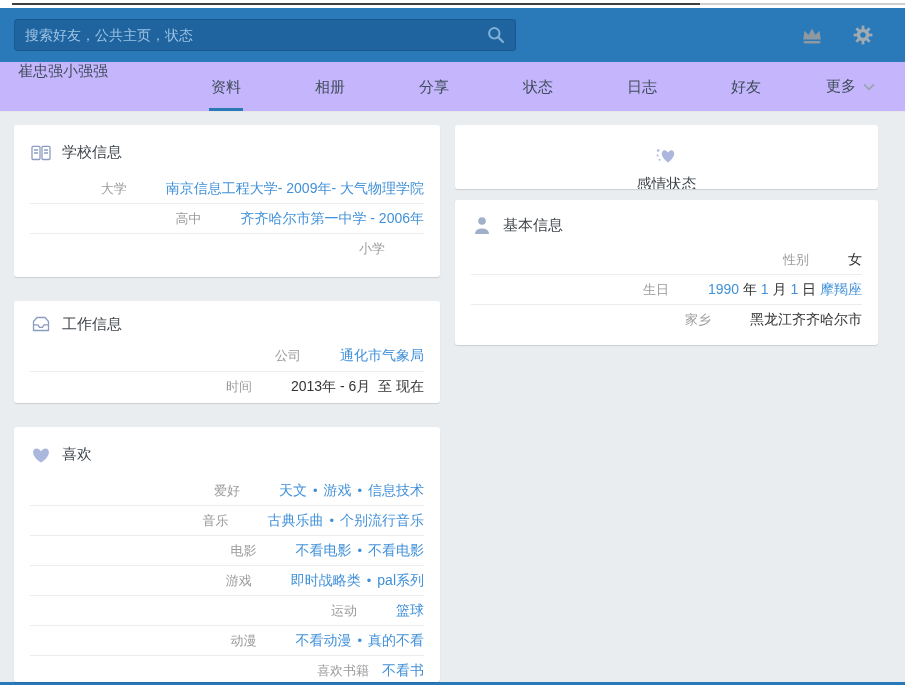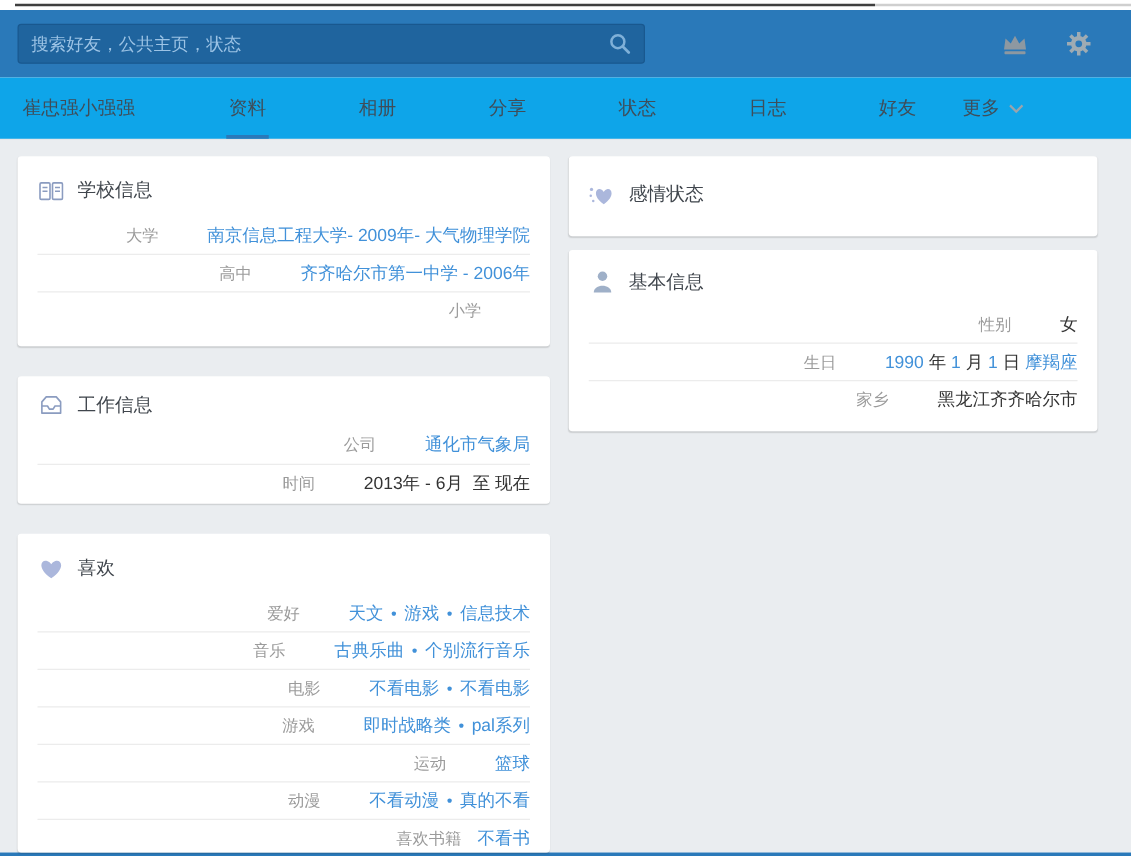--- a/index.html
+++ b/index.html
@@ -18,41 +18,41 @@
   .search-icon { display:flex; align-items:center; cursor:pointer; }
   .user-block { display:flex; align-items:center; margin-left:21px; cursor:pointer; }
   .avatar { width:38px; height:38px; background:#e3eaf0; border-radius:2px; display:flex; align-items:flex-end; justify-content:center; overflow:hidden; }
   .user-meta { margin-left:9px; }
   .user-name { color:#ffffff; font-weight:bold; font-size:14px; line-height:16px; }
   .user-status { color:#a9cce9; font-size:13px; line-height:15px; margin-top:2px; }
   .header-right { margin-left:auto; display:flex; align-items:center; gap:30px; padding-right:18px; }
   .header-icon { cursor:pointer; display:flex; align-items:center; }
 
   
-  .nav { height:50px; background:#0ea5e9; border-bottom:1px solid #e4e7ea; display:flex; align-items:center; padding-left:18px; }
+  .nav { height:50px; background:#c4b5fd; border-bottom:1px solid #e4e7ea; display:flex; padding-left:18px;gap:28px; }
   .profile-name { font-size:15px; color:#3f4d59; margin-right:38px; cursor:pointer; }
   .nav-tabs { display:flex; height:100%; }
   .nav-tab { font-size:15px; color:#3f4d59; margin-right:37px; height:49px; line-height:49px; position:relative; cursor:pointer; white-space:nowrap;margin-left:37px; }
   .nav-tab.active::after { content:''; position:absolute; left:-2px; right:-2px; bottom:0; height:3px; background:#2a79b9; }
   .nav-more { display:flex; align-items:center; gap:7px; font-size:15px; color:#3f4d59; cursor:pointer; }
 
   
   .content { background:#eaedf0; height:570px; padding:13px 27px 0 14px; display:flex; gap:15px; }
   .col-left { width:426px; display:flex; flex-direction:column; gap:24px;border-radius:22px; }
   .col-right { width:423px; display:flex; flex-direction:column; gap:11px; }
   .card { background:#fff; border-radius:3px; box-shadow:0 1px 1px rgba(0,0,0,0.13); padding:0 16px; overflow:hidden; }
   .card-school { height:157px; }
   .card-work { height:106px; }
   .card-likes { height:264px; }
   .card-relationship { height:64px; }
   .card-basic { height:145px; }
   .card-header { display:flex; align-items:center; gap:11px; padding:18px 0 12px; }
   .card-work .card-header { padding:14px 0 8px; }
   .card-basic .card-header { padding:16px 0 10px; }
-  .card-relationship .card-header { padding:21px 0; }
+  .card-relationship .card-header { padding:21px 0;flex-direction:column; }
   .card-title { font-size:15px; color:#40464d; }
   .card-icon { display:flex; align-items:center; width:21px; justify-content:center; }
 
   .info-row { display:flex; align-items:center; height:30px; border-bottom:1px solid #ececec; font-size:14px;justify-content:flex-end; }
   .info-row:last-child { border-bottom:none; }
   .info-label { width:65px; flex-shrink:0; color:#9b9b9b; font-size:13px; }
   .info-value { color:#333333; white-space:pre-wrap; }
   .info-value a.link { color:#4191d9; text-decoration:none; cursor:pointer; }
   .info-value .dot { color:#4191d9; margin:0 6px; font-size:13px; }
 

